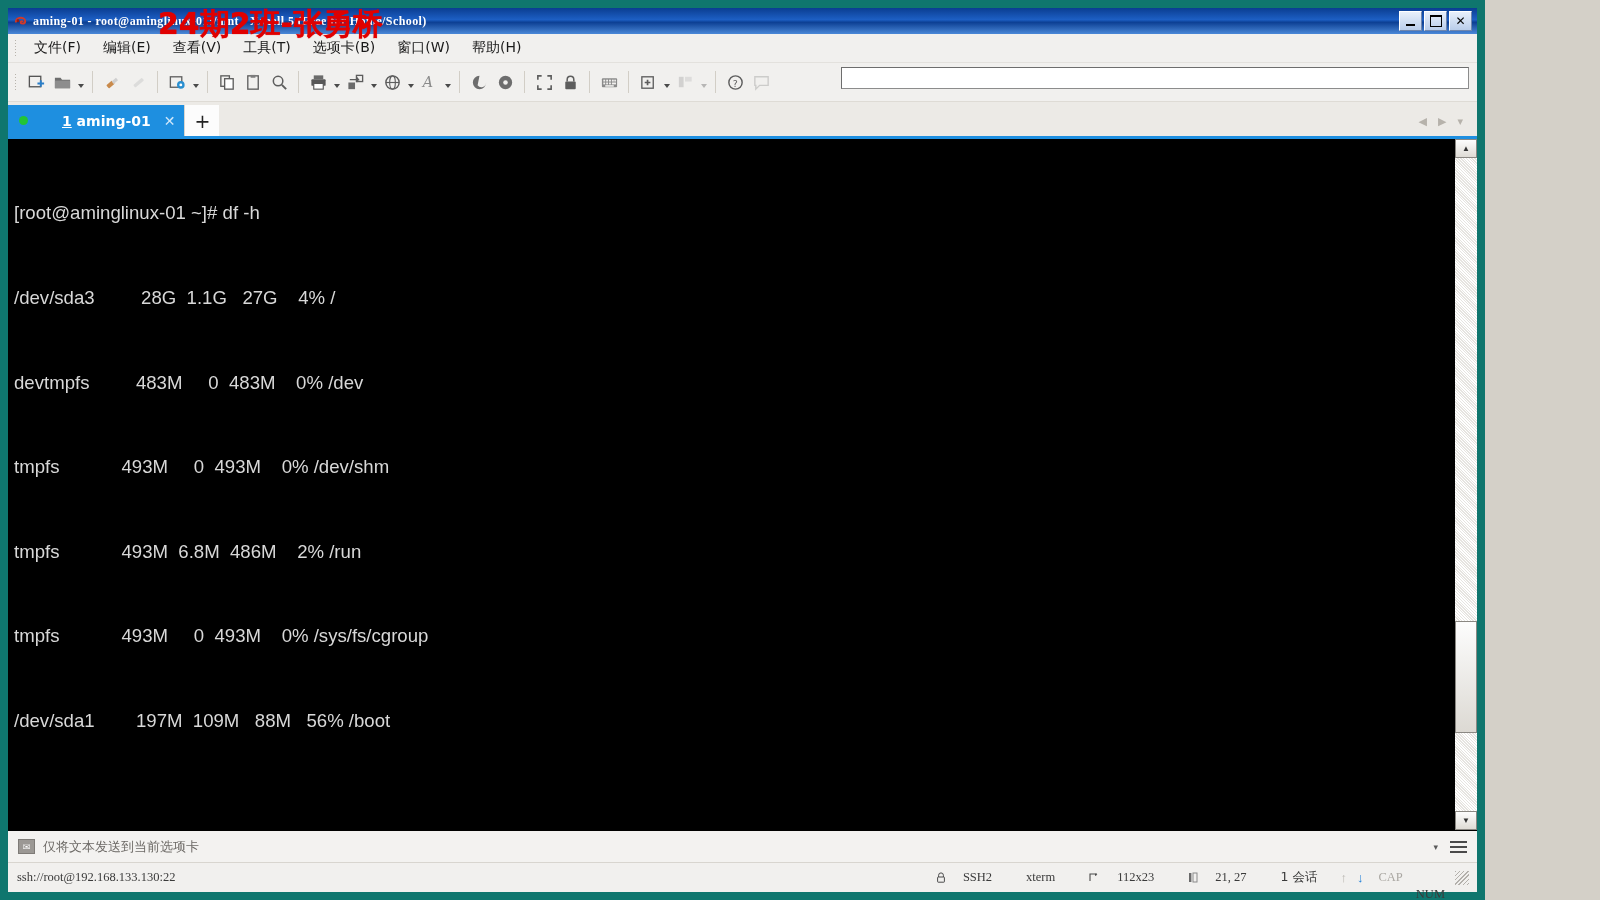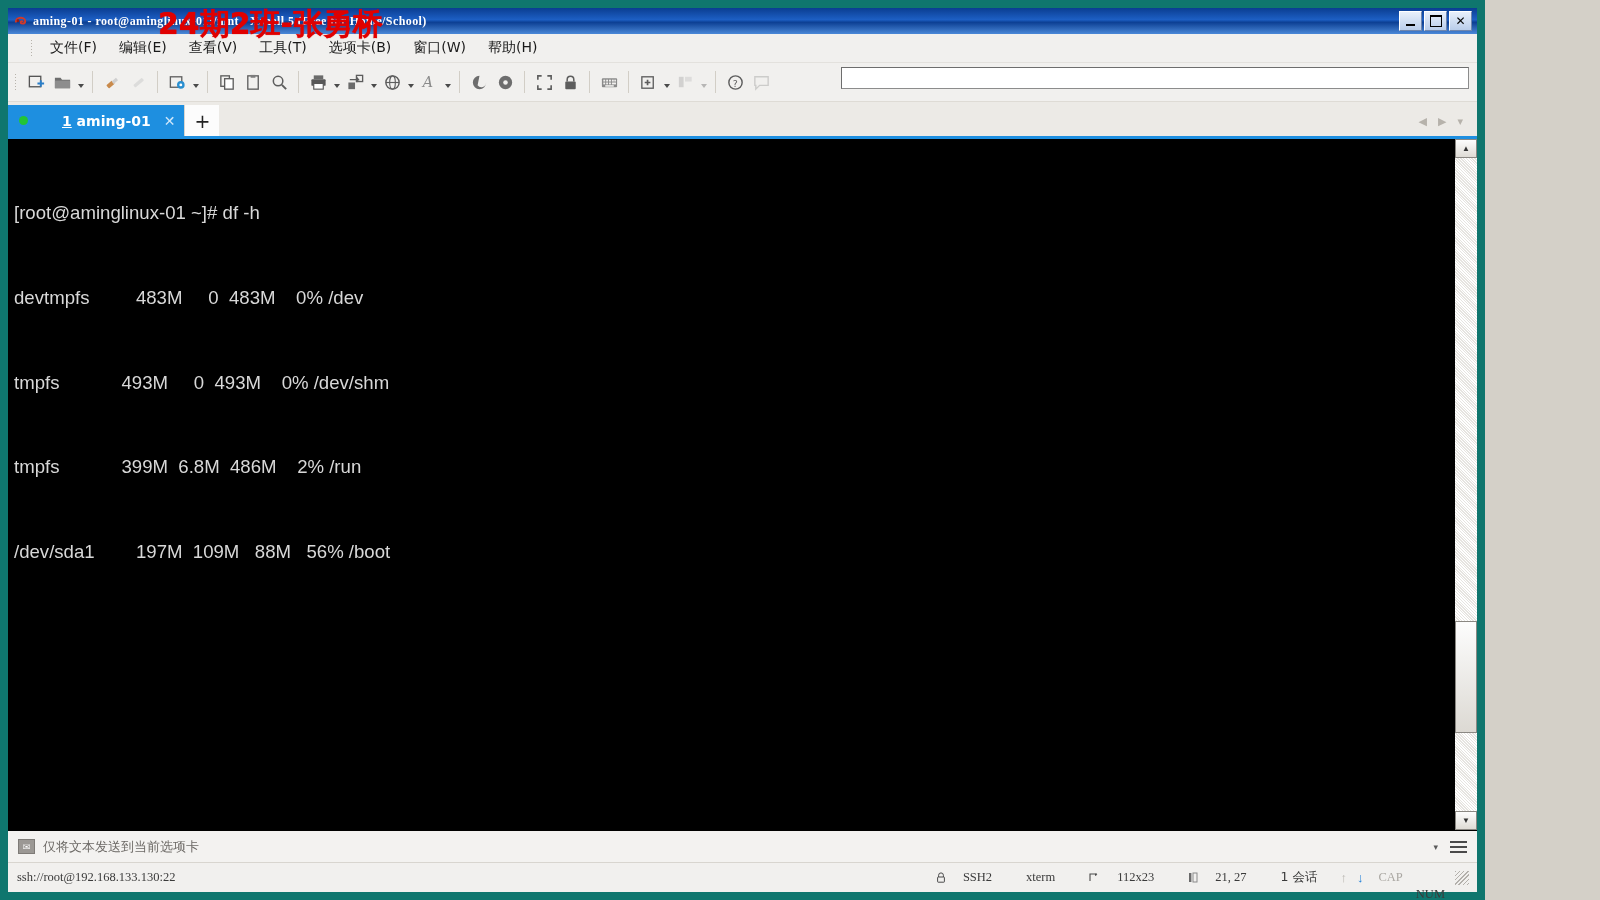--- a/index.html
+++ b/index.html
@@ -49,21 +49,21 @@
     font-size:11px;color:#000;line-height:1;
     font-family:"DejaVu Sans",sans-serif;
   }
   .win-btn .g-min{display:block;width:9px;height:2px;background:#000;margin-top:7px;}
   .win-btn .g-max{display:block;width:10px;height:9px;border:1px solid #000;border-top-width:2px;}
   .win-btn .g-close{font-size:12px;font-weight:bold;}
 
   
   .menubar{
     height:28px;flex:0 0 28px;background:#f1f0ee;
-    display:flex;align-items:center;padding-left:22px;
+    display:flex;align-items:center;padding-left:6px;
     border-bottom:1px solid #e3e1dd;
   }
   .grip{
     width:3px;height:18px;margin-right:6px;
     background-image:radial-gradient(circle,#b0aca4 1px,transparent 1px);
     background-size:3px 3px;opacity:.9;
   }
   .menu-item{
     padding:3px 11px;font-size:14px;color:#1a1a1a;white-space:nowrap;
     font-family:"DejaVu Sans",sans-serif;
@@ -428,23 +428,25 @@
     <span class="tab-nav">
       <span>◀</span>
       <span>▶</span>
       <span>▾</span>
     </span>
   </div>
 
   <div class="term-wrap">
     <div class="term">
       <span class="ln">[root@aminglinux-01 ~]# df -h</span>
+      <span class="ln">/dev/sda3         28G  1.1G   27G    4% /</span>
       <span class="ln">devtmpfs         483M     0  483M    0% /dev</span>
       <span class="ln">tmpfs            493M     0  493M    0% /dev/shm</span>
-      <span class="ln">tmpfs            399M  6.8M  486M    2% /run</span>
+      <span class="ln">tmpfs            493M  6.8M  486M    2% /run</span>
+      <span class="ln">tmpfs            493M     0  493M    0% /sys/fs/cgroup</span>
       <span class="ln">/dev/sda1        197M  109M   88M   56% /boot</span>
       
       
       
       
       
       
       
       
       

